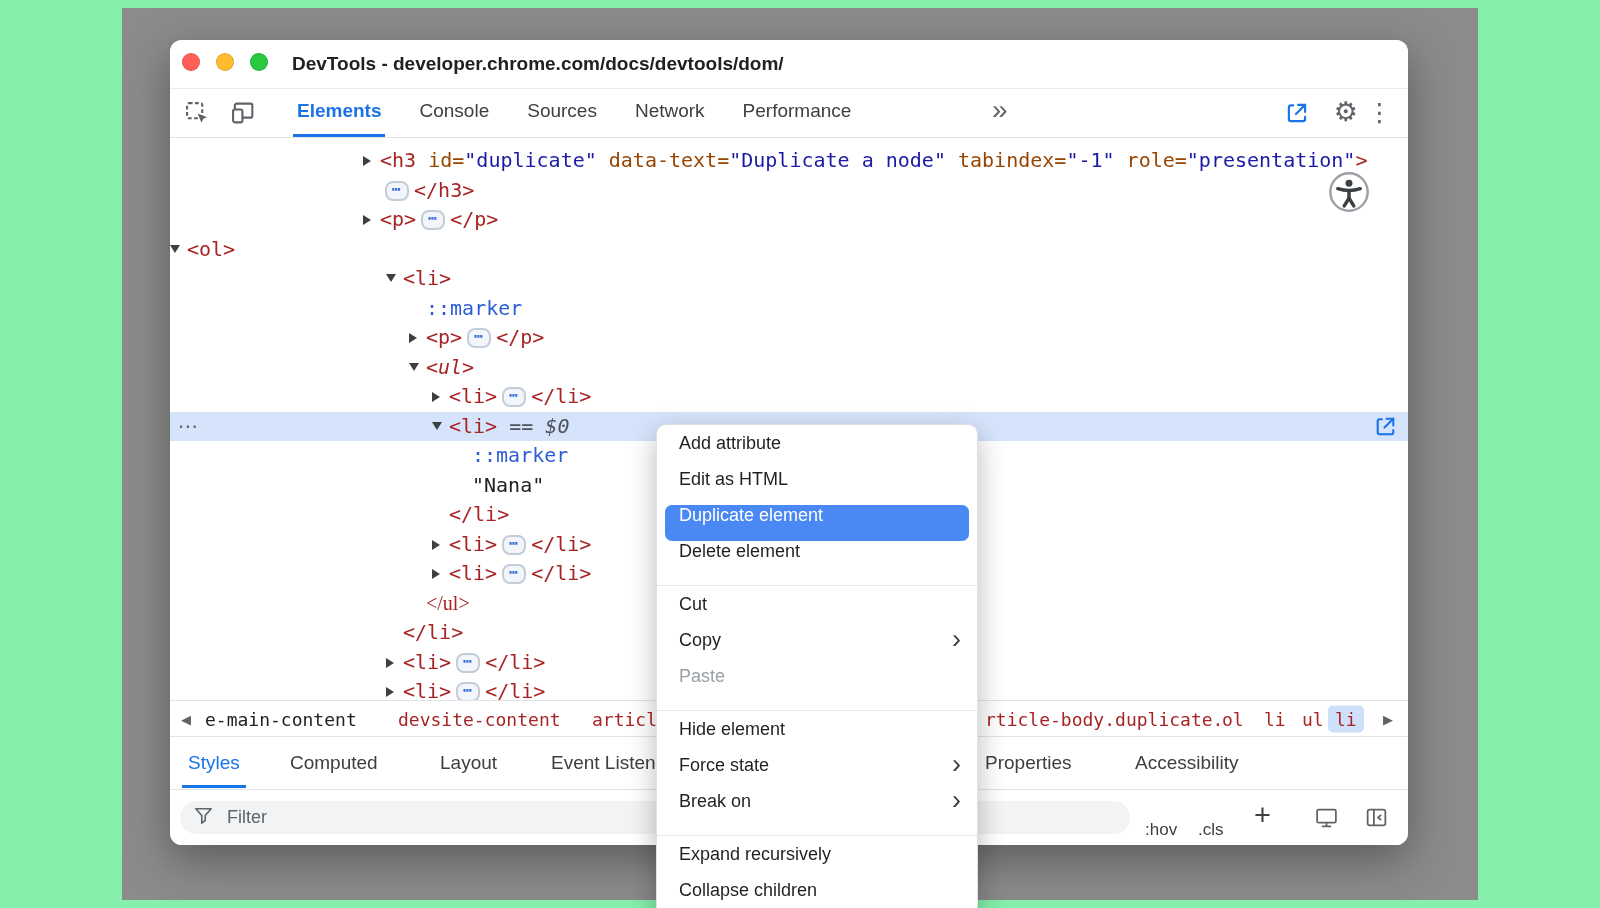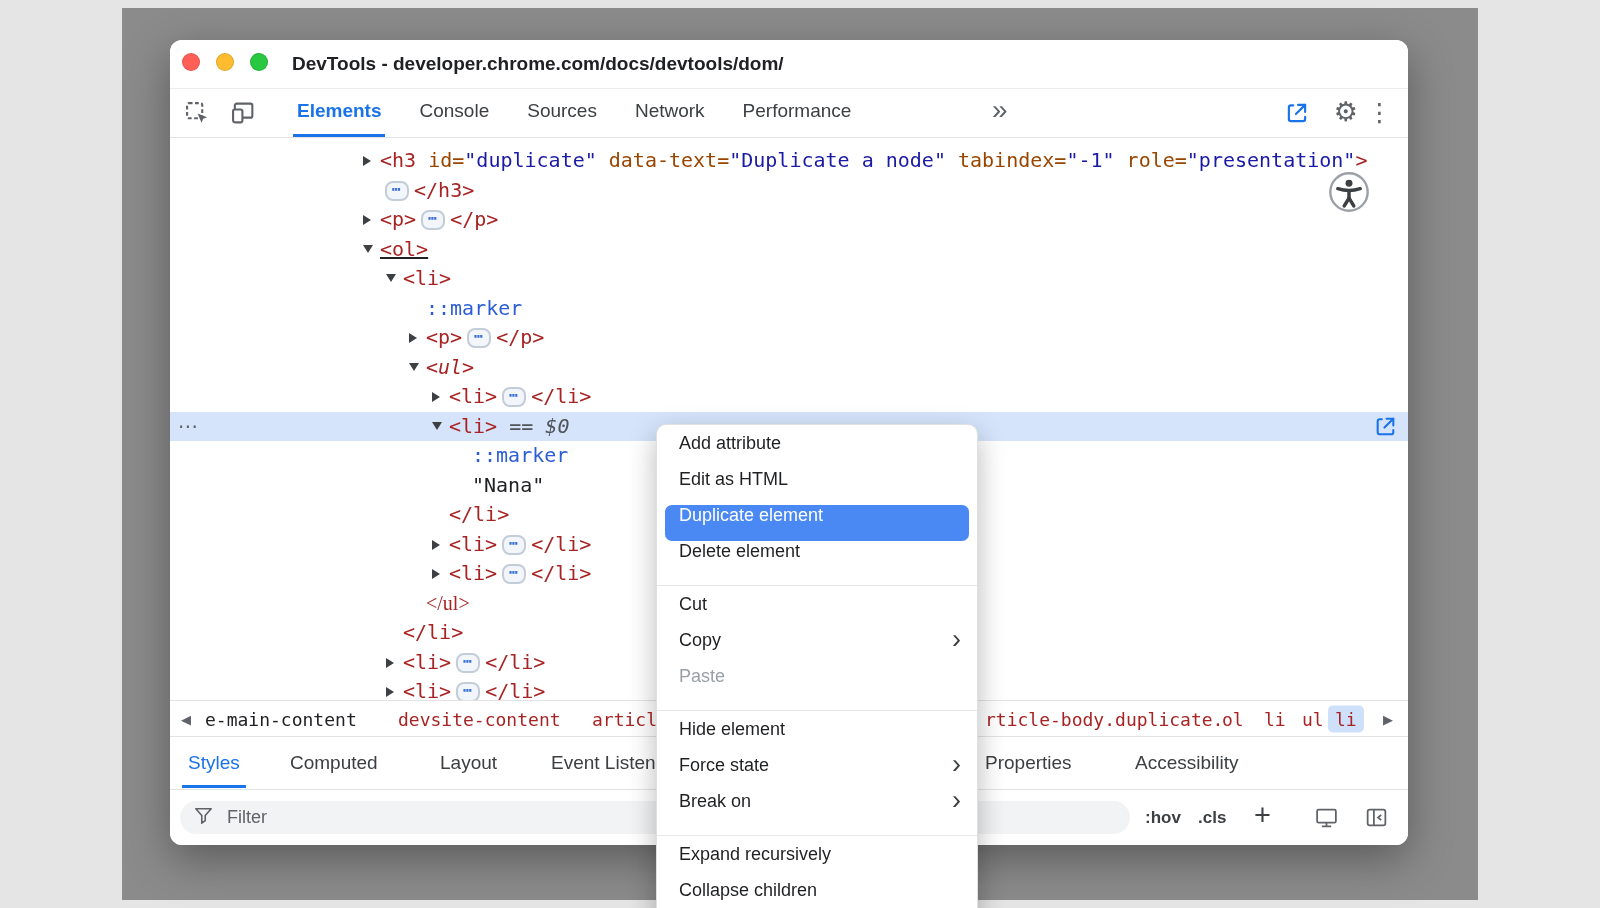--- a/index.html
+++ b/index.html
@@ -1,17 +1,17 @@
 <!DOCTYPE html>
 <html style="--accent: #1a73e8; --text: #202124; --subtext: #5f6368; --disabled: #9aa0a6; --tag: #a82424; --attr: #994500; --val: #1a1aa6; --marker: #2b5dd7; --meta: #50535a; --border: #e3e3e3; --selrow: #d5e4fb; --menu-hl: #4a89f4; --crumb-sel: #cfe0fb; --backdrop: #8b8b8b; --pill-bg: #f2f5f9; --pill-border: #c3cdda; --pill-dot: #3b72d9; --filter-bg: #f1f3f4; --traffic-red: #ff5f57; --traffic-yellow: #febc2e; --traffic-green: #28c840;"><head>
 <meta charset="utf-8">
 <style>
   html,body{margin:0;padding:0}
   body{width:1600px;height:908px}
-  .stage{position:relative;width:1600px;height:908px;overflow:hidden;background:#e5e5e5;
+  .stage{position:relative;width:1600px;height:908px;overflow:hidden;background:#86efac;
          font-family:"Liberation Sans","DejaVu Sans",sans-serif;color:var(--text,#202124)}
   .backdrop{position:absolute;left:122px;top:8px;width:1356px;height:892px;background:var(--backdrop,#8b8b8b)}
   .window{position:absolute;left:170px;top:40px;width:1238px;height:805px;background:#fff;border-radius:12px;
           box-shadow:0 14px 44px rgba(0,0,0,.35);overflow:hidden}
   
   .titlebar{position:absolute;left:0;top:0;width:100%;height:48px;background:#fff;border-bottom:1px solid #ececec}
   .tl{position:absolute;top:13px;width:18px;height:18px;border-radius:50%;border:1px solid rgba(0,0,0,.12);box-sizing:border-box}
   .tl.red{left:12px;background:var(--traffic-red)}
   .tl.yellow{left:46px;background:var(--traffic-yellow)}
   .tl.green{left:80px;background:var(--traffic-green)}
@@ -73,21 +73,21 @@
   .btabs .btab:nth-child(4){left:381px}
   .btabs .btab:nth-child(5){left:815px}
   .btabs .btab:nth-child(6){left:965px}
   
   .filterbar{position:absolute;left:0;top:750px;width:100%;height:55px;background:#fff}
   .fpill{position:absolute;left:10px;top:11px;width:950px;height:33px;border-radius:17px;background:var(--filter-bg);
          display:flex;align-items:center;padding:0 12px;box-sizing:border-box;color:#5f6368}
   .fpill input{flex:1;border:0;background:transparent;outline:none;font-size:18px;color:var(--text);margin-left:10px;
                font-family:"Liberation Sans","DejaVu Sans",sans-serif}
   .fpill input::placeholder{color:#5f6368}
-  .fbtn{position:absolute;top:0;line-height:55px;font-size:17px;font-weight:700;color:#3c4043}
+  .fbtn{position:absolute;top:12px;line-height:55px;font-size:17px;font-weight:400;color:#3c4043}
   .fbtn.hov{left:975px}.fbtn.cls{left:1028px}
   .fbtn.plus{left:1084px;font-size:29px;font-weight:400;top:-2px}
   .fico{position:absolute;top:15px;color:#5f6368}
   .fico.mon{left:1144px}.fico.dock{left:1194px}
   
   .menu{position:absolute;left:656px;top:424px;width:322px;background:#fff;border:1px solid #e0e0e0;border-radius:10px;
         box-shadow:0 10px 28px rgba(0,0,0,.28);padding:8px 0;box-sizing:border-box;z-index:50;font-size:18px;color:#1f2023}
   .mi{height:36px;display:flex;align-items:flex-start;padding:0 16px 0 22px}
   .mi.hl{background:var(--menu-hl);color:#fff;margin:0 8px;padding:0 10px 0 14px;border-radius:7px}
   .mi.dis .milab{color:var(--disabled)}
@@ -138,21 +138,21 @@
         </svg>
       </span>
       <span class="gear">⚙</span>
       <span class="kebab">⋮</span>
     </div>
 
     <div class="tree">
         <div class="trow" style="padding-left: 193px;"><span class="arrow"><i class="tri-c"></i></span><span class="tk-tag">&lt;h3</span><span class="tk-attr"> id=</span><span class="tk-val">"duplicate"</span><span class="tk-attr"> data-text=</span><span class="tk-val">"Duplicate a node"</span><span class="tk-attr"> tabindex=</span><span class="tk-val">"-1"</span><span class="tk-attr"> role=</span><span class="tk-val">"presentation"</span><span class="tk-tag">&gt;</span></div>
         <div class="trow" style="padding-left: 193px;"><span class="arrow"></span><span class="pill">⋯</span><span class="tk-tag">&lt;/h3&gt;</span></div>
         <div class="trow" style="padding-left: 193px;"><span class="arrow"><i class="tri-c"></i></span><span class="tk-tag">&lt;p&gt;</span><span class="pill">⋯</span><span class="tk-tag">&lt;/p&gt;</span></div>
-        <div class="trow" style="padding-left: 193px; text-decoration: underline;"><span class="arrow"><i class="tri-o"></i></span><span class="tk-tag">&lt;ol&gt;</span></div>
+        <div class="trow" style=""><span class="arrow"><i class="tri-o"></i></span><span class="tk-tag">&lt;ol&gt;</span></div>
         <div class="trow" style="padding-left: 216px;"><span class="arrow"><i class="tri-o"></i></span><span class="tk-tag">&lt;li&gt;</span></div>
         <div class="trow" style="padding-left: 239px;"><span class="arrow"></span><span class="tk-marker">::marker</span></div>
         <div class="trow" style="padding-left: 239px;"><span class="arrow"><i class="tri-c"></i></span><span class="tk-tag">&lt;p&gt;</span><span class="pill">⋯</span><span class="tk-tag">&lt;/p&gt;</span></div>
         <div class="trow" style="padding-left: 239px; font-style: italic;"><span class="arrow"><i class="tri-o"></i></span><span class="tk-tag">&lt;ul&gt;</span></div>
         <div class="trow" style="padding-left: 262px;"><span class="arrow"><i class="tri-c"></i></span><span class="tk-tag">&lt;li&gt;</span><span class="pill">⋯</span><span class="tk-tag">&lt;/li&gt;</span></div>
         <div class="trow sel" style="padding-left: 262px;"><span class="gutter">⋯</span><span class="arrow"><i class="tri-o"></i></span><span class="tk-tag">&lt;li&gt;</span><span class="tk-eq"> == </span><span class="tk-dollar">$0</span><span class="rowbadge"><svg width="25" height="25" viewBox="0 0 24 24" fill="none" stroke="currentColor" stroke-width="2" stroke-linecap="round" stroke-linejoin="round">
               <path d="M8.5 5H6.5a2 2 0 0 0-2 2v10.5a2 2 0 0 0 2 2h11a2 2 0 0 0 2-2V15.5"></path>
               <path d="M13 4.5h6.5V11"></path>
               <path d="M19.5 4.5l-8.5 8.5"></path>
             </svg></span></div>

